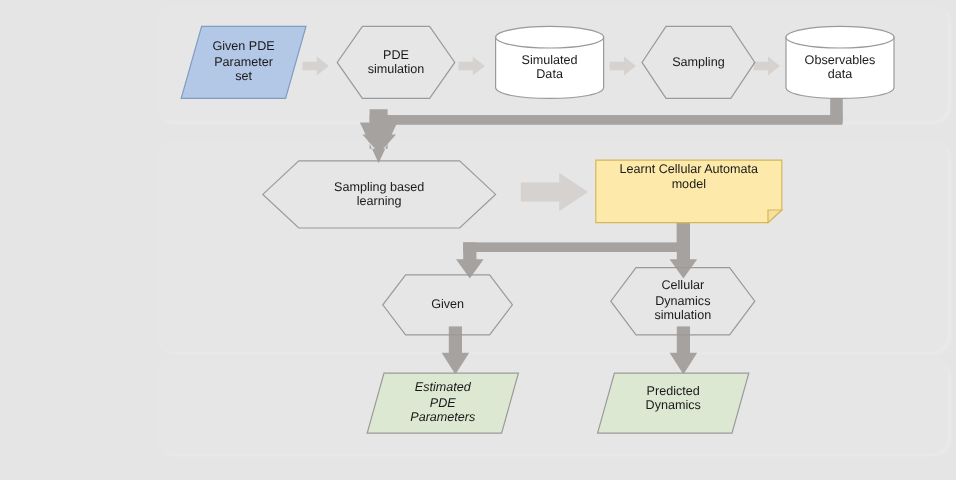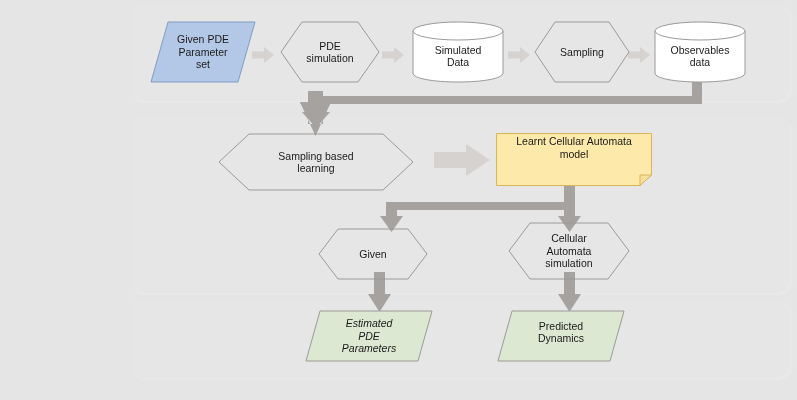--- a/index.html
+++ b/index.html
@@ -188,21 +188,21 @@
       <path d="M20 1 H90 L109 26 L90 51 H20 L1 26 Z" fill="none" stroke="#9a9a9a" stroke-width="1"></path>
     </svg>
     <div class="label">Given</div>
   </div>
 
   <div class="node" style="left:508px; top:222px; width:122px; height:58px;">
     <svg width="122" height="58" viewBox="0 0 122 58">
       <path d="M22 1 H100 L121 29 L100 57 H22 L1 29 Z" fill="none" stroke="#9a9a9a" stroke-width="1"></path>
     </svg>
     <div class="label">Cellular
-Automata
+Dynamics
 simulation</div>
   </div>
 
   <div class="node" style="left:305px; top:310px; width:128px; height:52px;font-style:italic;">
     <svg width="128" height="52" viewBox="0 0 128 52">
       <path d="M15 1 H127 L113 51 H1 Z" fill="#dde8d2" stroke="#9a9a9a" stroke-width="1"></path>
     </svg>
     <div class="label">Estimated
 PDE
 Parameters</div>

